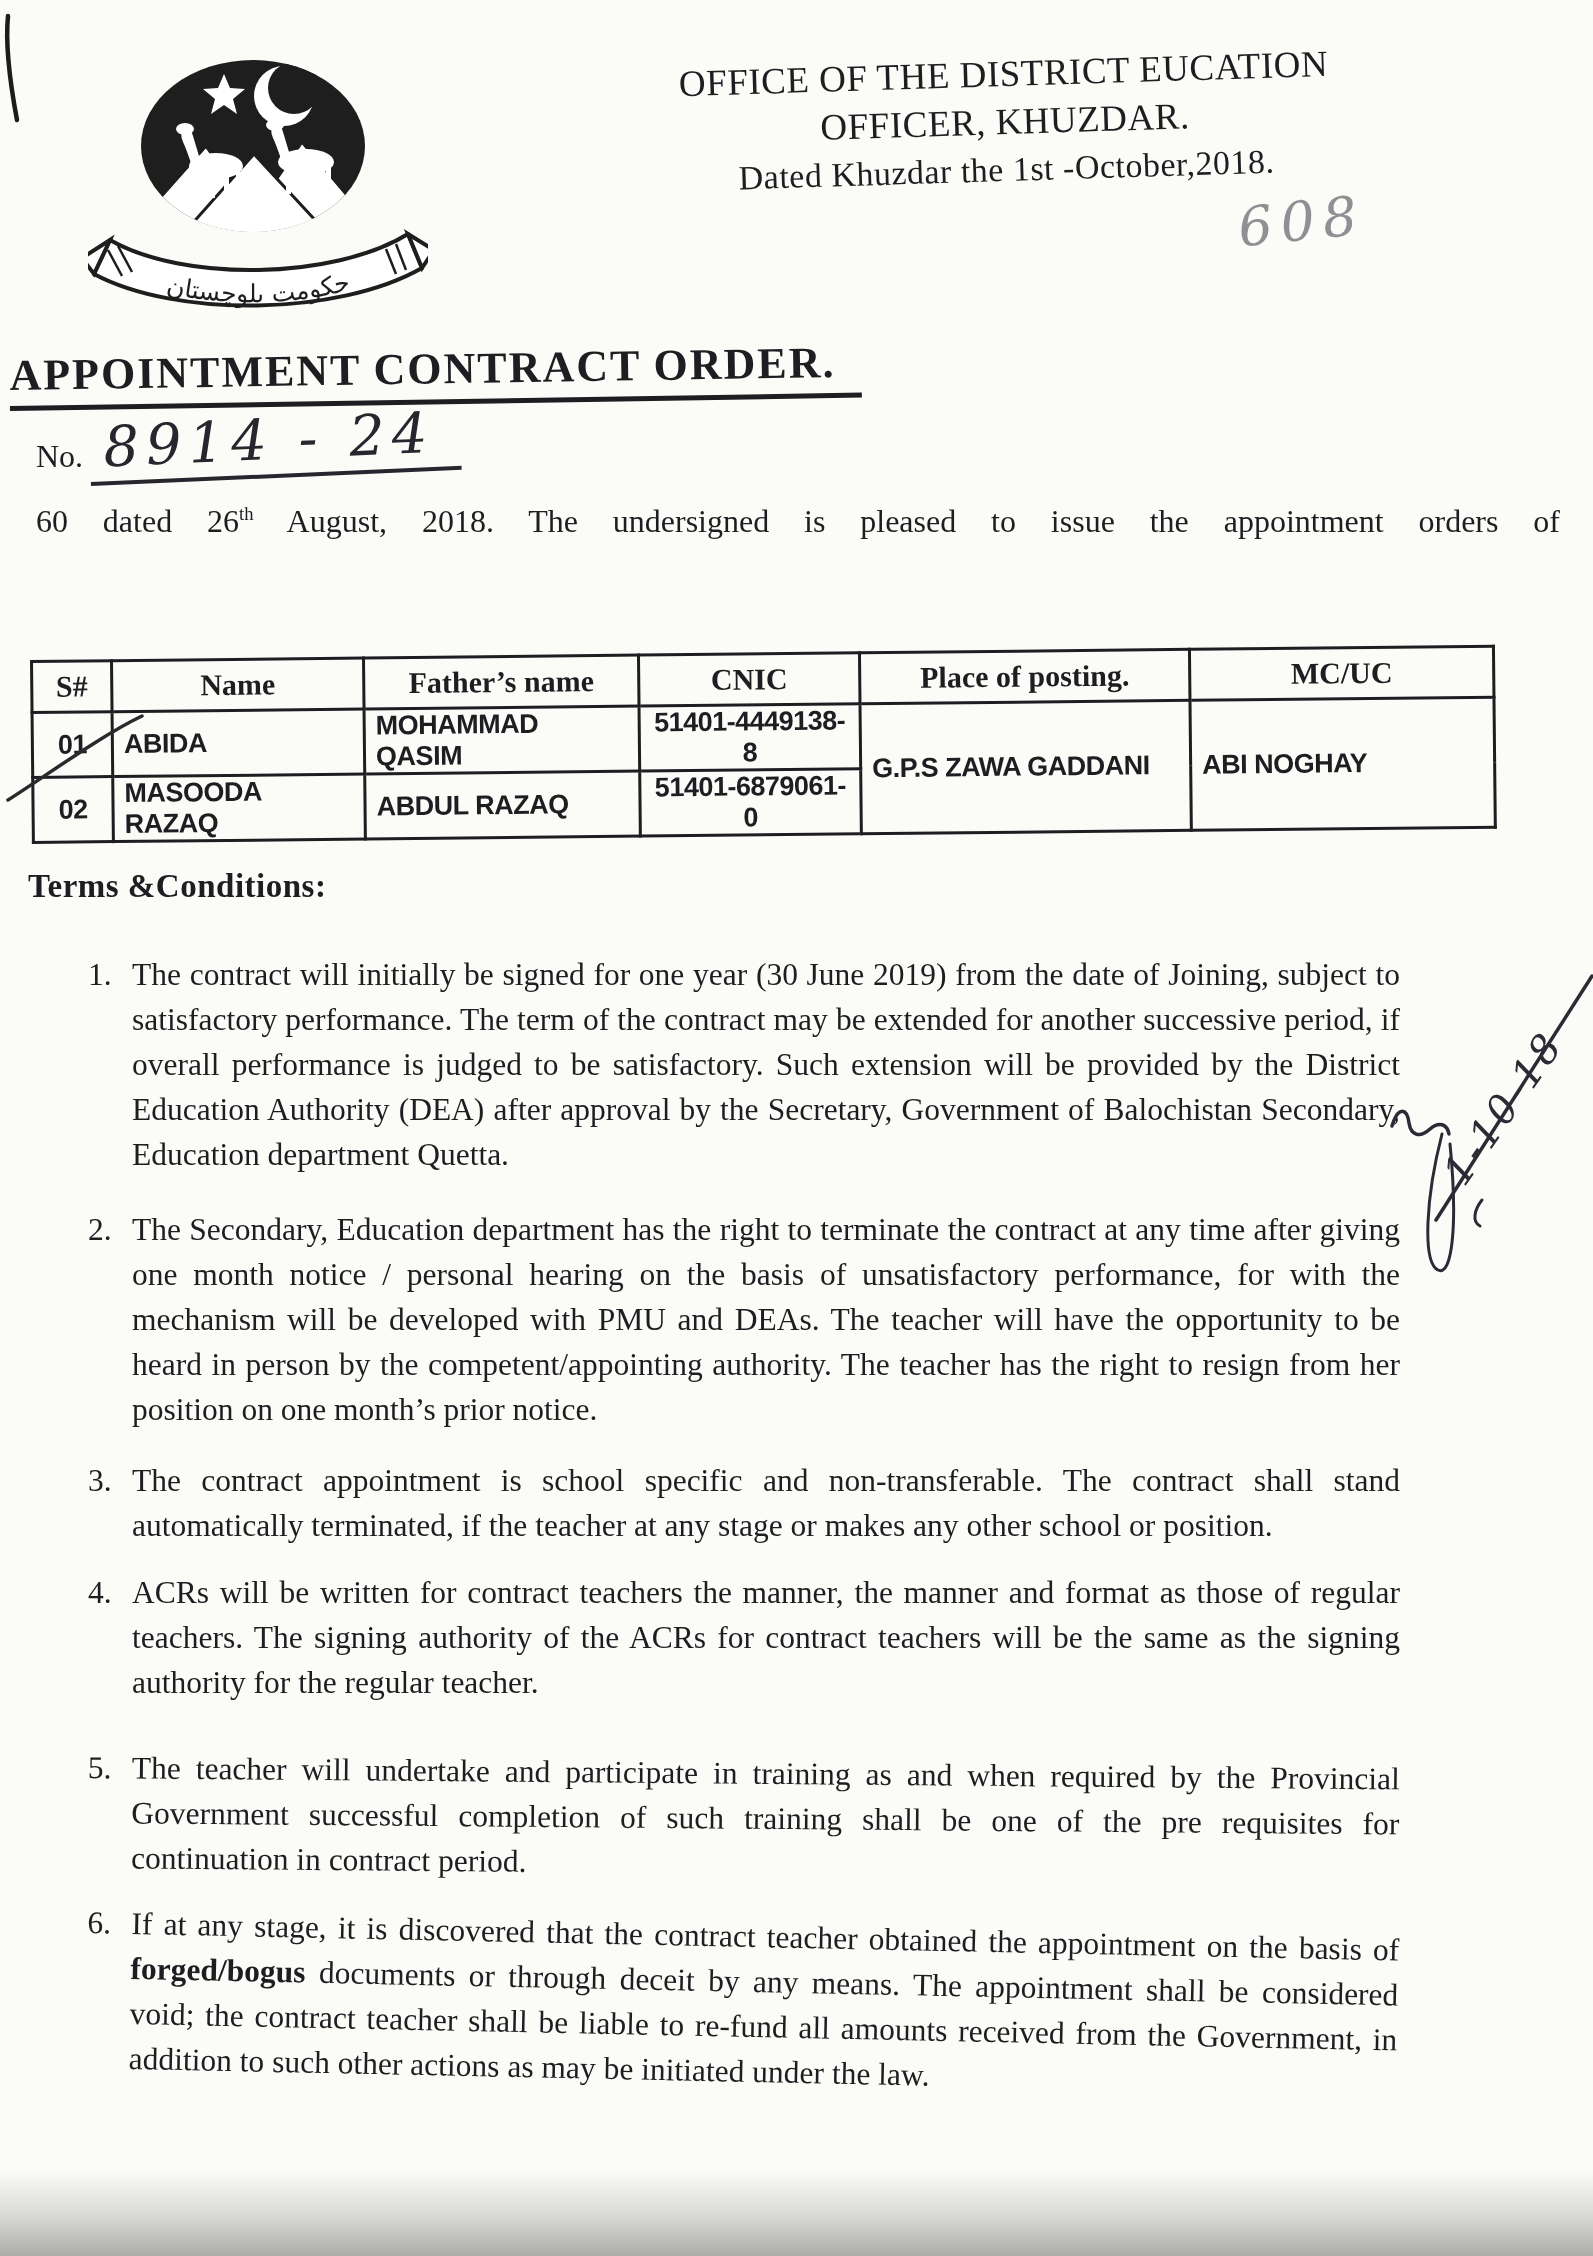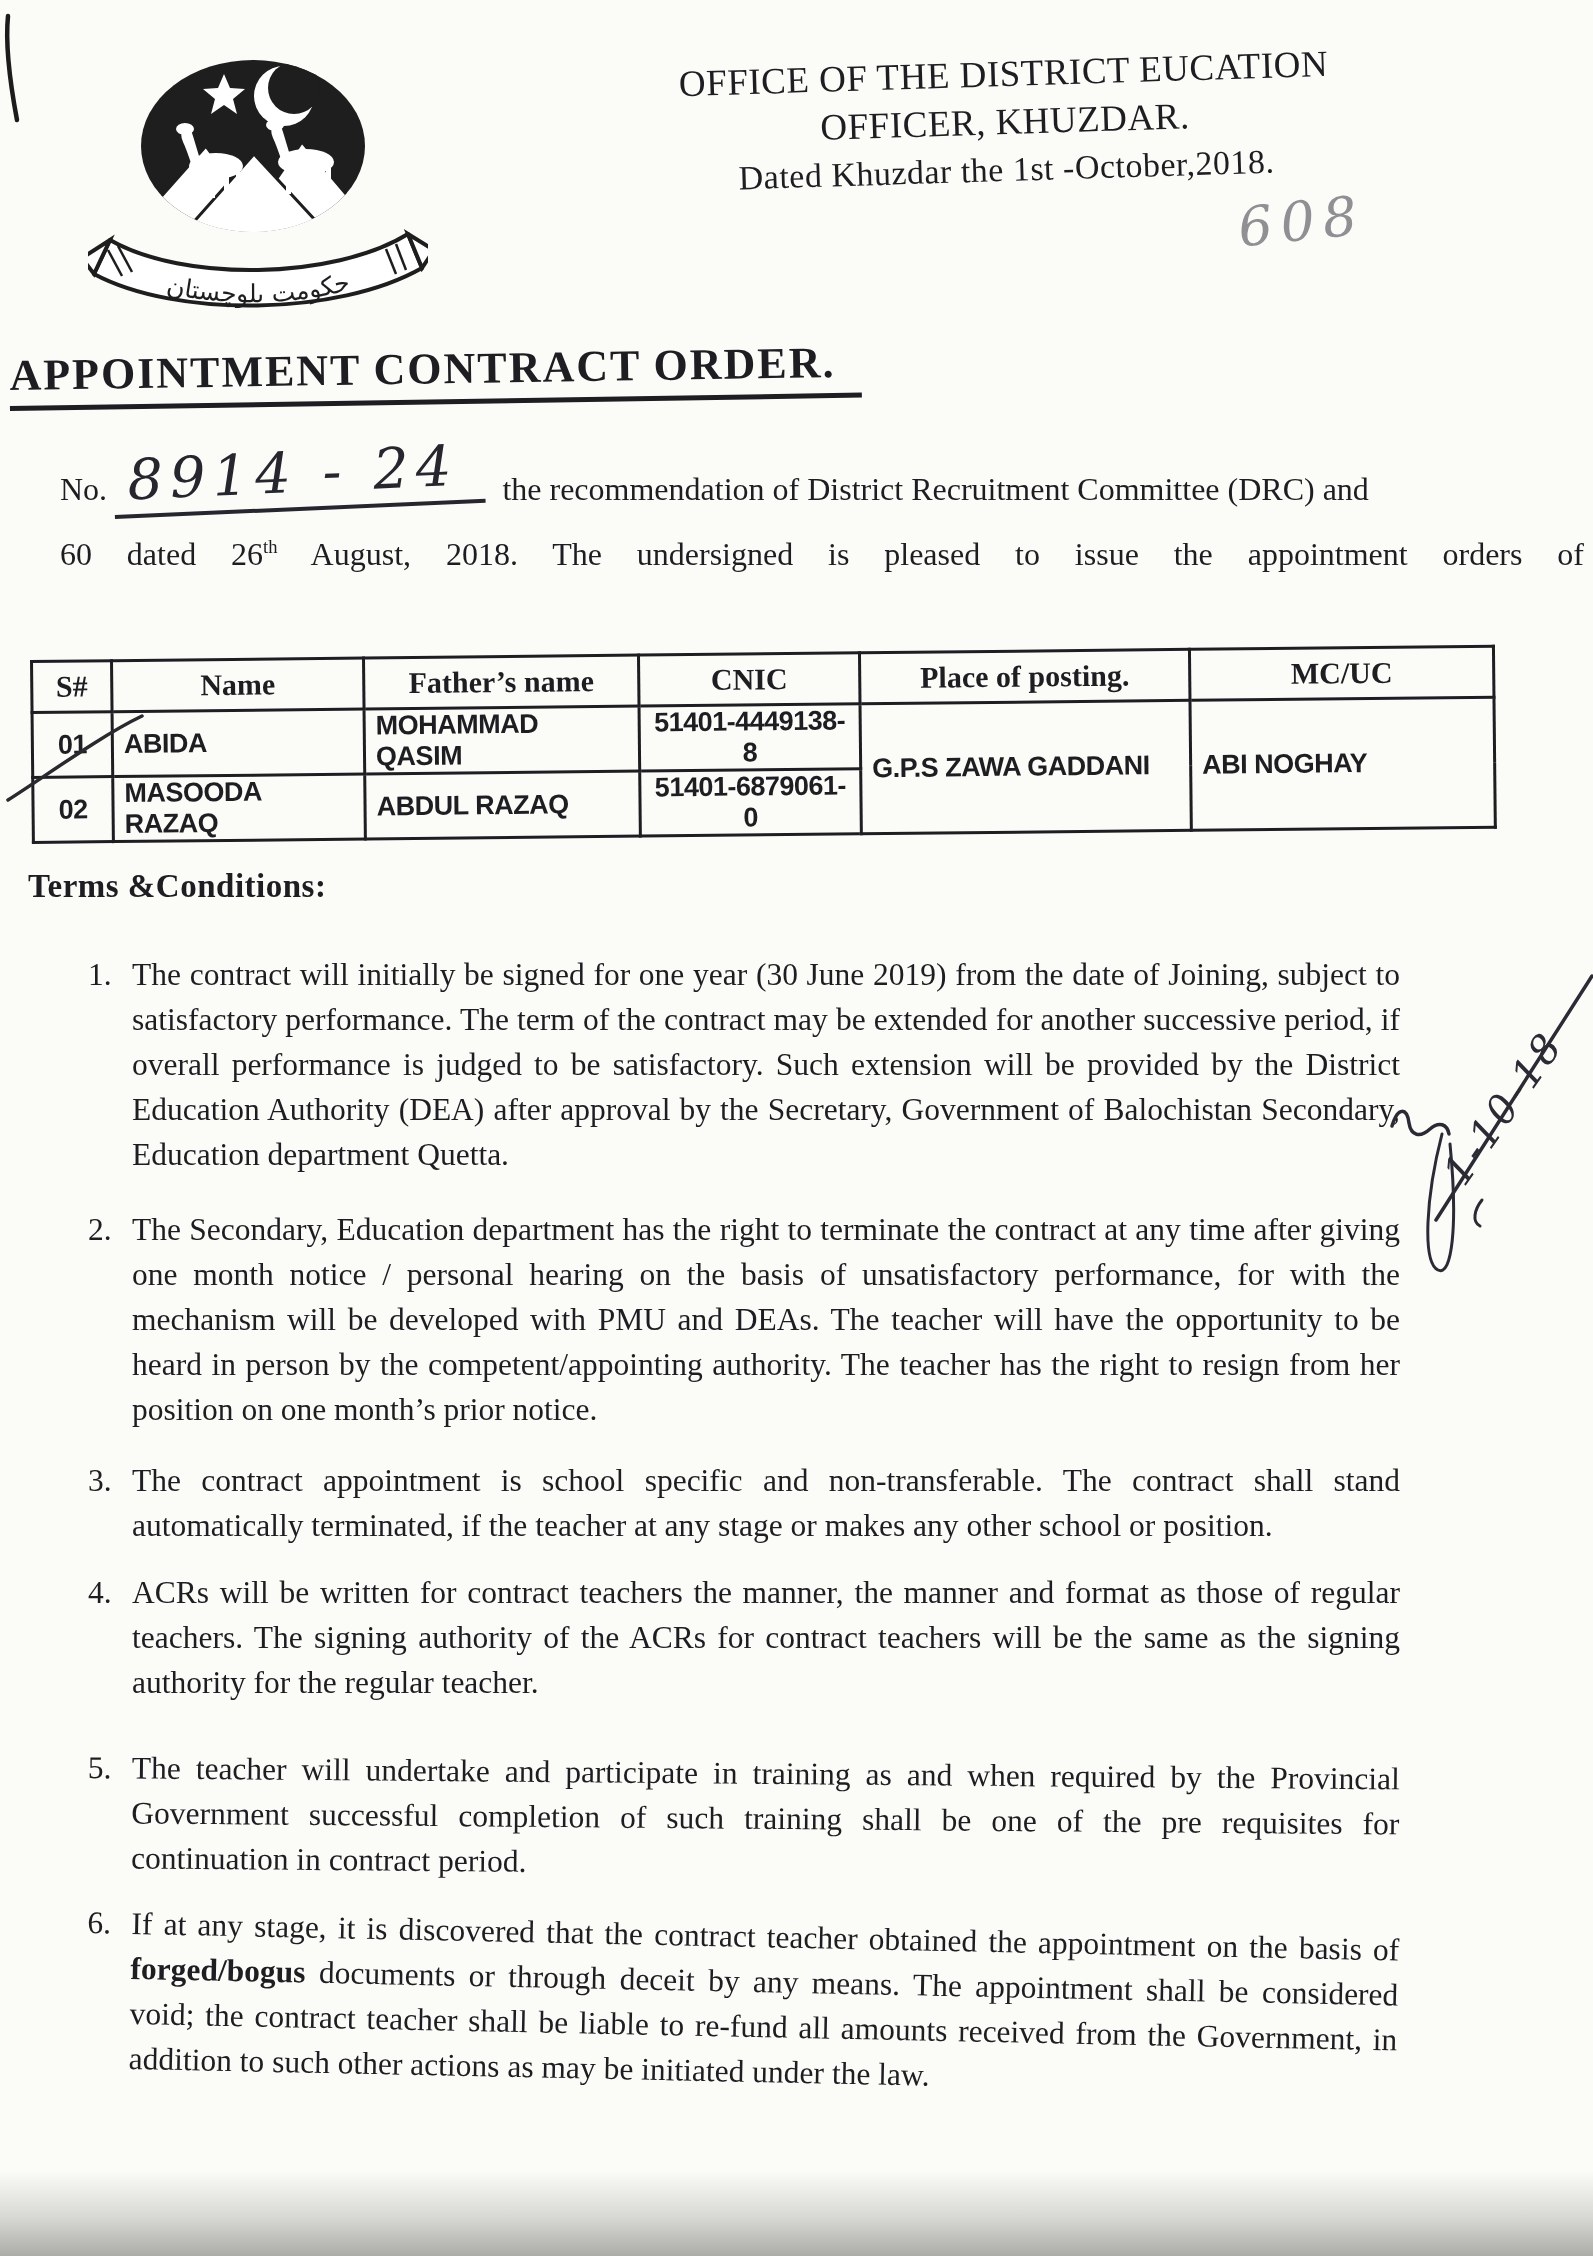--- a/index.html
+++ b/index.html
@@ -40,21 +40,21 @@
 
   .doc-title {
     position:absolute; left:10px; top:350px;
     font-size:44px; font-weight:bold; letter-spacing:2px;
     border-bottom:5px solid #1d1d22; padding:0 26px 5px 0;
     transform:rotate(-0.9deg); transform-origin:left bottom;
     white-space:nowrap;
   }
 
   
-  .intro { position:absolute; left:36px; top:448px; width:1524px; font-size:32px;margin-left:24px; }
+  .intro { position:absolute; left:36px; top:415px; width:1524px; font-size:32px; }
   .intro-line1 { display:flex; align-items:baseline; white-space:nowrap; height:76px; }
   .hand-number {
     font-family:"DejaVu Serif", serif; font-style:italic;
     font-size:56px; letter-spacing:7px; color:#26262e;
     border-bottom:4px solid #26262e;
     padding:0 26px 2px 14px; margin:0 16px 0 8px;
     transform:rotate(-2.5deg); transform-origin:left bottom;
   }
   .jline { line-height:45px; text-align:justify; text-align-last:justify; }
   sup { font-size:0.58em; }
@@ -161,21 +161,20 @@
   </div>
 
   <div class="stamp-608">608</div>
 
   <div class="doc-title">APPOINTMENT CONTRACT ORDER.</div>
 
   <div class="intro">
     <div class="intro-line1">
       <span>No.</span>
       <span class="hand-number">8914 - 24</span>
-      <span>the recommendation of District Recruitment Committee (DRC) and</span>
     </div>
     <div class="jline"><span>60 dated 26</span><sup>th</sup><span> August, 2018. The undersigned is pleased to issue the appointment orders of</span></div>
   </div>
 
   <table class="contract-table">
     <colgroup>
       <col style="width:80px">
         <col style="width:252px">
         <col style="width:275px">
       <col style="width:221px">

